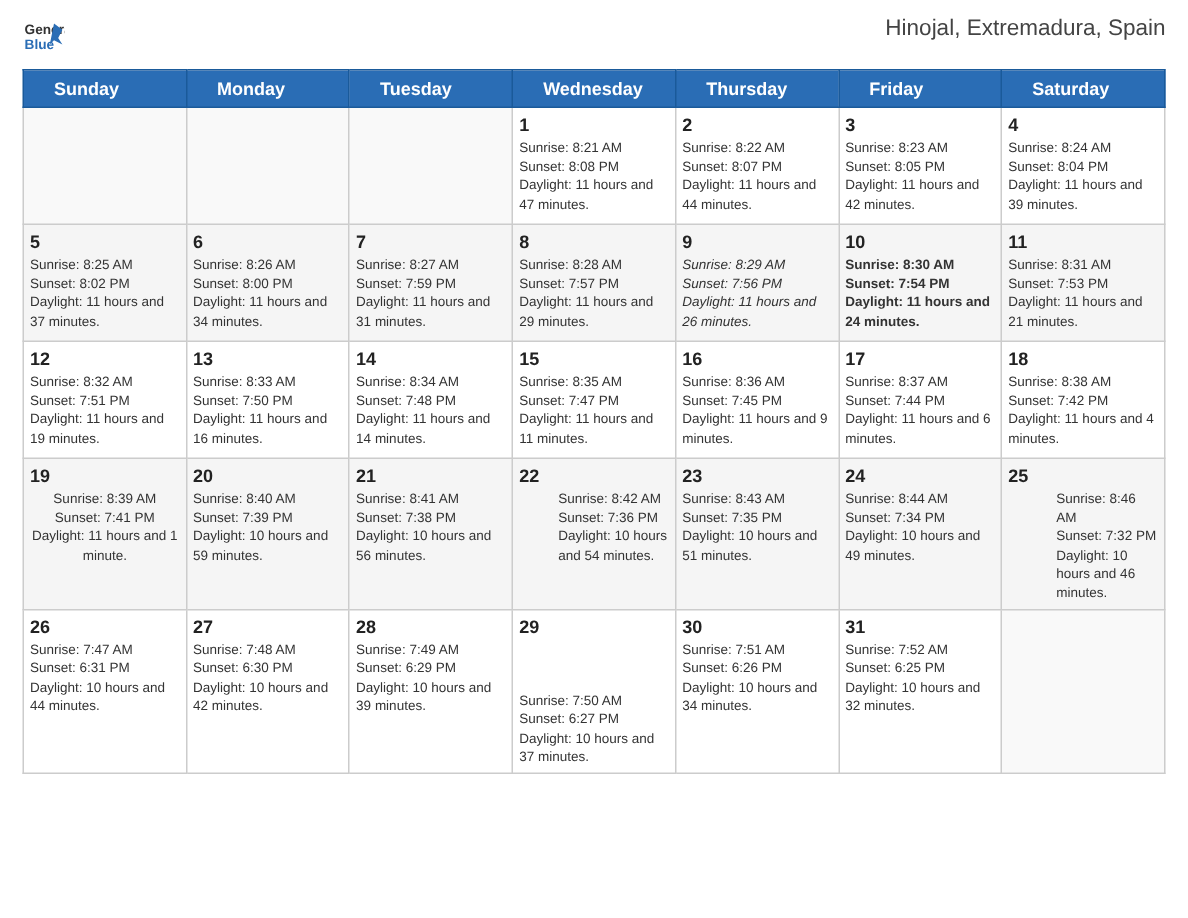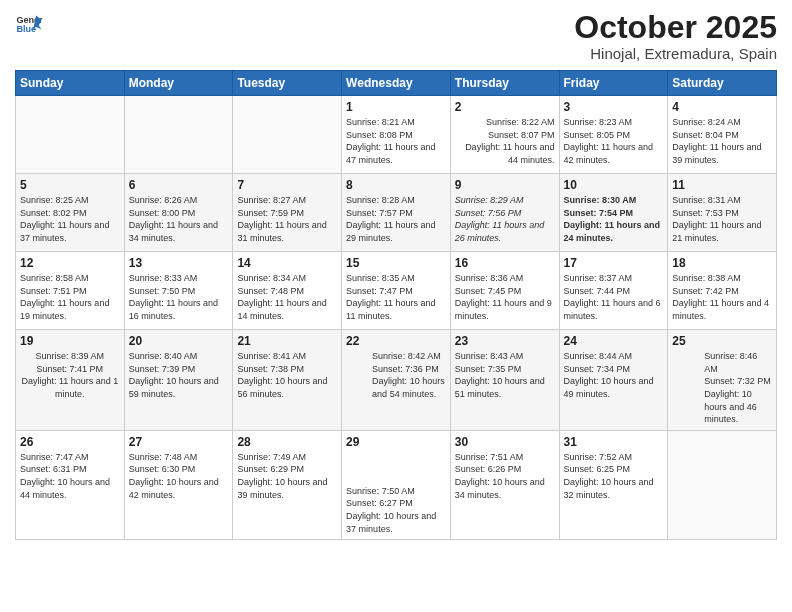--- a/index.html
+++ b/index.html
@@ -45,21 +45,21 @@
     table {
       width: 100%;
       border-collapse: collapse;
       table-layout: fixed;
     }
     thead th {
       background-color: #2a6db5;
       color: #fff;
       font-size: 12px;
       font-weight: bold;
-      padding: 5px 4px;
+      padding: 5px 20px;
       text-align: left;
       border: 1px solid #1a5a9a;
     }
     tbody td {
       border: 1px solid #ccc;
       vertical-align: top;
       padding: 4px 4px;
       font-size: 9.5px;
       color: #222;
       height: 78px;
@@ -88,21 +88,20 @@
 <div class="container">
   <div class="header">
     <div class="logo">
       <svg class="logo-icon" viewBox="0 0 40 40" xmlns="http://www.w3.org/2000/svg">
         <text x="2" y="18" font-size="13" font-weight="bold" fill="#333" font-family="Arial">General</text>
         <text x="2" y="32" font-size="13" font-weight="bold" fill="#2a6db5" font-family="Arial">Blue</text>
         <polygon points="30,8 38,14 34,22 38,28 30,24 26,28 28,18" fill="#2a6db5"></polygon>
       </svg>
     </div>
     <div class="title-block">
-      <div class="month-title">October 2025</div>
       <div class="subtitle">Hinojal, Extremadura, Spain</div>
     </div>
   </div>
 
   <table>
     <thead>
       <tr>
         <th>Sunday</th>
         <th>Monday</th>
         <th>Tuesday</th>
@@ -118,21 +117,21 @@
           <td class="empty-cell"></td>
           <td class="empty-cell"></td>
           <td>
             <div class="day-num">1</div>
             <div class="day-info" style="white-space: pre-line;">Sunrise: 8:21 AM
 Sunset: 8:08 PM
 Daylight: 11 hours and 47 minutes.</div>
           </td>
           <td>
             <div class="day-num">2</div>
-            <div class="day-info" style="white-space: pre-line; text-align: right;">Sunrise: 8:22 AM
+            <div class="day-info" style="white-space: pre-line;">Sunrise: 8:22 AM
 Sunset: 8:07 PM
 Daylight: 11 hours and 44 minutes.</div>
           </td>
           <td>
             <div class="day-num">3</div>
             <div class="day-info" style="white-space: pre-line;">Sunrise: 8:23 AM
 Sunset: 8:05 PM
 Daylight: 11 hours and 42 minutes.</div>
           </td>
           <td>
@@ -182,21 +181,21 @@
           <td>
             <div class="day-num">11</div>
             <div class="day-info" style="white-space: pre-line;">Sunrise: 8:31 AM
 Sunset: 7:53 PM
 Daylight: 11 hours and 21 minutes.</div>
           </td>
         </tr>
         <tr>
           <td>
             <div class="day-num">12</div>
-            <div class="day-info" style="white-space: pre-line;">Sunrise: 8:58 AM
+            <div class="day-info" style="white-space: pre-line;">Sunrise: 8:32 AM
 Sunset: 7:51 PM
 Daylight: 11 hours and 19 minutes.</div>
           </td>
           <td>
             <div class="day-num">13</div>
             <div class="day-info" style="white-space: pre-line;">Sunrise: 8:33 AM
 Sunset: 7:50 PM
 Daylight: 11 hours and 16 minutes.</div>
           </td>
           <td>

